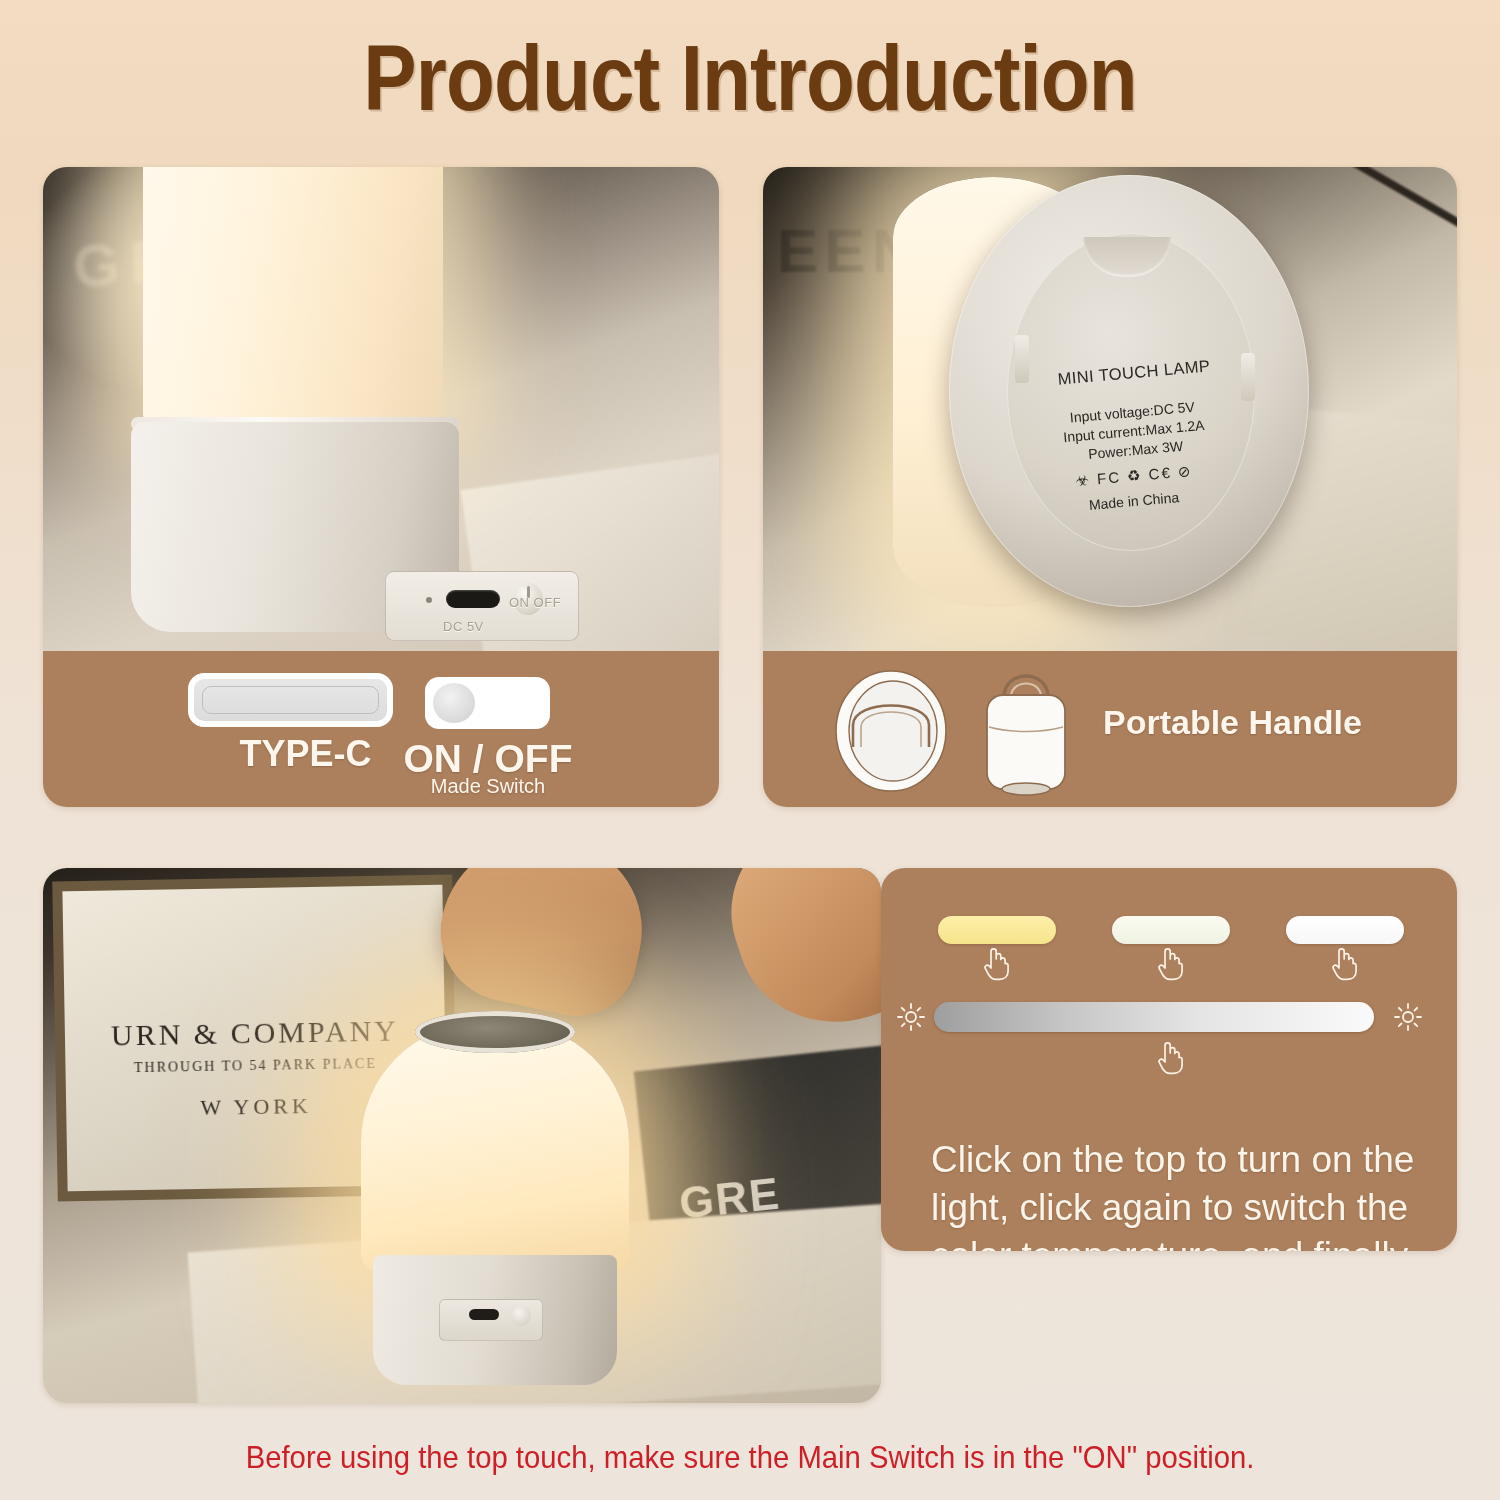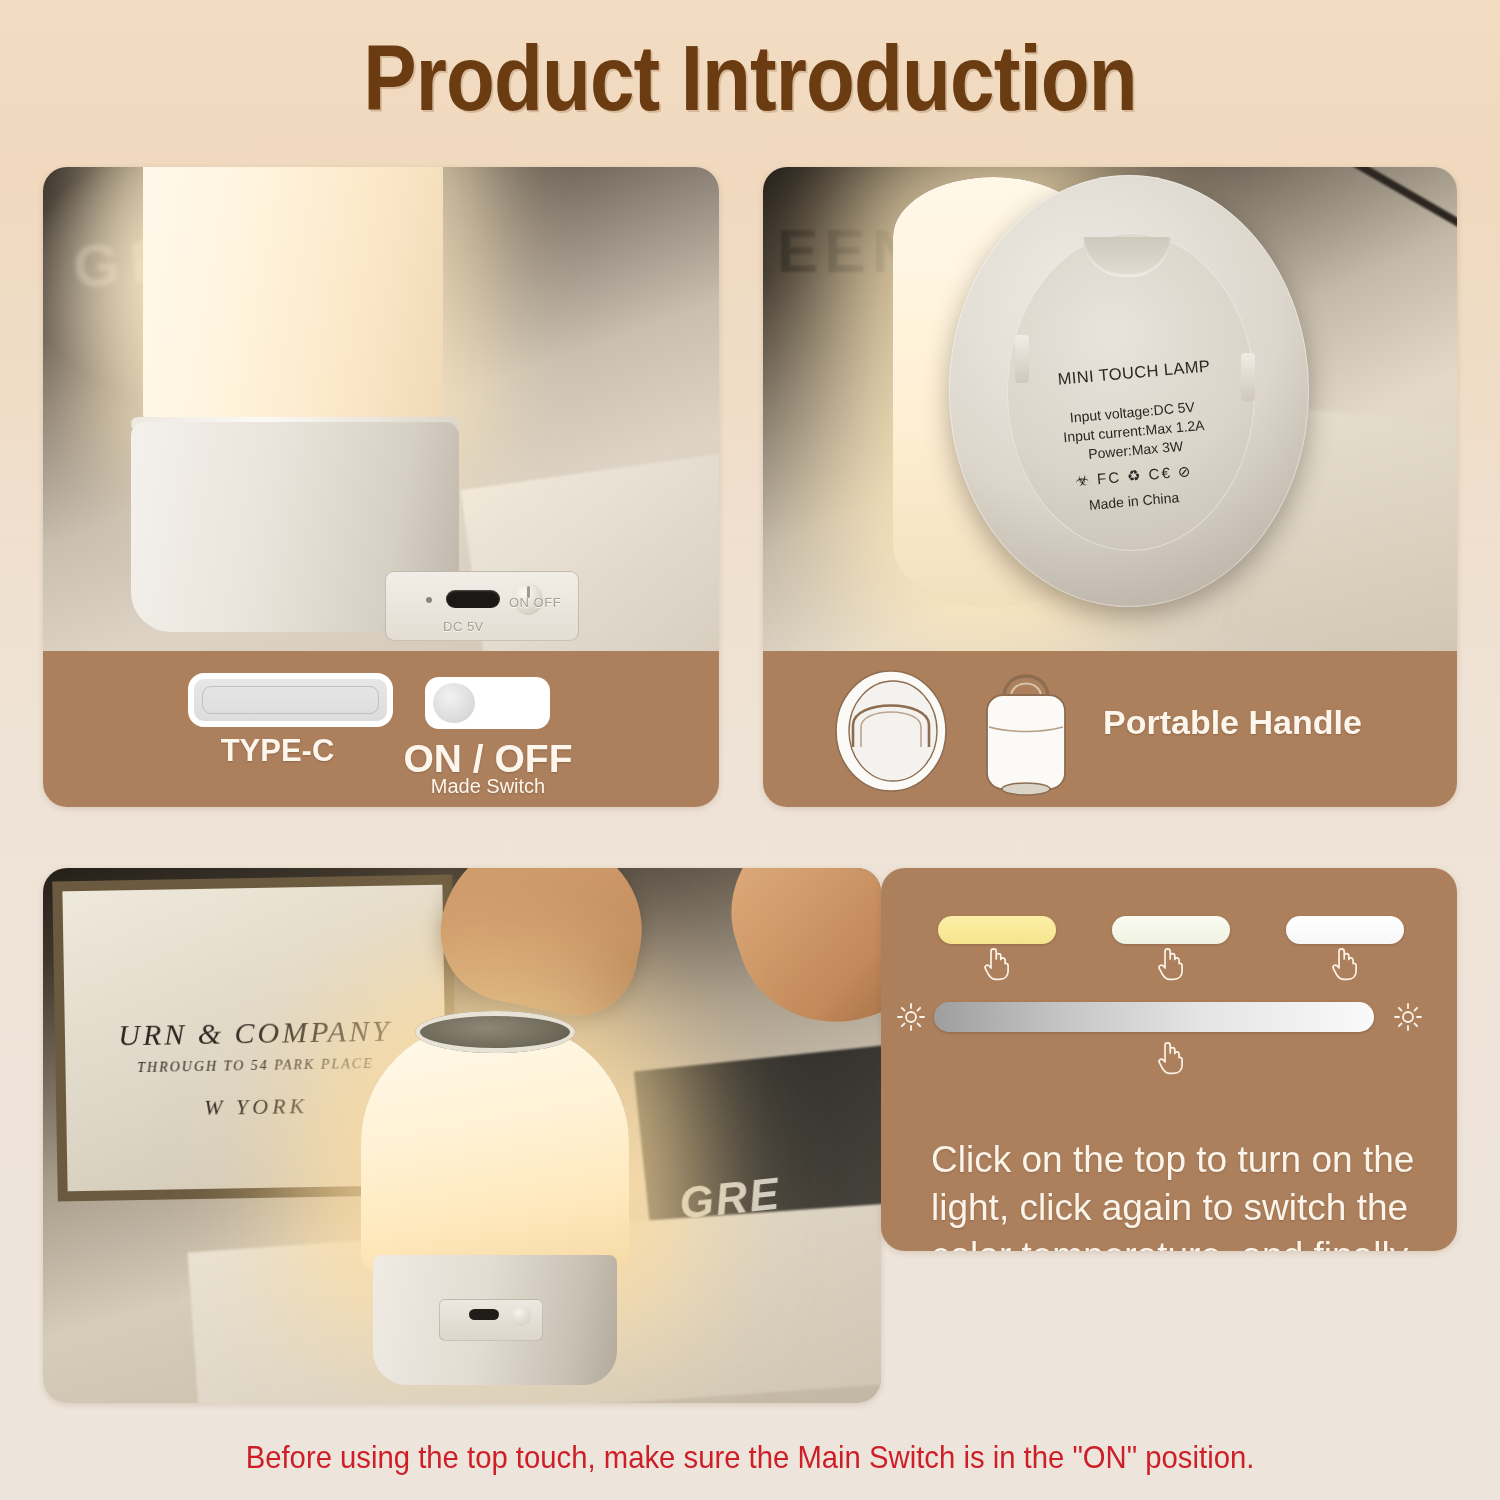--- a/index.html
+++ b/index.html
@@ -16,21 +16,21 @@
     font-size:93px;line-height:1;font-weight:bold;
     color:#6B3C12;letter-spacing:-1px;
     transform:scaleX(.86);
     text-shadow:2px 2px 0 rgba(120,70,25,.22);
   }
   
   .panel{position:absolute;border-radius:24px;overflow:hidden;
          box-shadow:0 2px 6px rgba(120,85,55,.18);}
   #panel-tl{left:43px;top:167px;width:676px;height:640px;}
   #panel-tr{left:763px;top:167px;width:694px;height:640px;}
-  #panel-bl{left:43px;top:868px;width:838px;height:535px;font-style:italic;}
+  #panel-bl{left:43px;top:868px;width:838px;height:535px;}
   #panel-br{left:881px;top:868px;width:576px;height:383px;background:#AD805D;}
 
   .photo{position:absolute;left:0;top:0;right:0;overflow:hidden;}
   .cap{position:absolute;left:0;right:0;bottom:0;background:#AD805D;}
 
   
   #photo1{height:484px;background:
       radial-gradient(ellipse 300px 200px at 28% 22%, #FFF6E4 0%, rgba(255,246,228,0) 70%),
       linear-gradient(160deg,#2a2520 0%,#4b4339 16%,#8d8276 34%,#c9bfb0 52%,#ded4c5 70%,#cfc4b4 100%);}
   .lampbody1{position:absolute;left:100px;top:-40px;width:300px;height:305px;
@@ -103,21 +103,21 @@
       border:6px solid #FFFFFF;border-radius:16px;
       background:linear-gradient(180deg,#E7E7E7,#DCDCDC);box-sizing:border-box;}
   .typec-inner{position:absolute;left:8px;top:7px;right:8px;bottom:7px;
       border:1px solid #BFBFBF;border-radius:9px;}
   .sw-frame{position:absolute;left:382px;top:26px;width:125px;height:52px;
       background:#FFFFFF;border-radius:14px;}
   .sw-ball{position:absolute;left:8px;top:6px;width:42px;height:40px;border-radius:50%;
       background:radial-gradient(circle at 40% 35%,#F2F2F2,#D9D9D9 70%,#CACACA);}
   .cap-lbl{position:absolute;color:#FDF6EC;font-weight:bold;text-align:center;
       text-shadow:0 1px 2px rgba(90,55,30,.35);}
-  #lbl-typec{left:132px;top:82px;width:205px;font-size:31px;}
+  #lbl-typec{left:160px;top:82px;width:205px;font-size:36px;}
   #lbl-onoff{left:340px;top:86px;width:210px;font-size:39px;}
   #lbl-main{left:340px;top:124px;width:210px;font-size:20px;font-weight:normal;}
 
   
   #cap2{height:156px;padding-left:46px;}
   .ph-icon{position:absolute;}
   #ph-top{left:68px;top:18px;width:120px;height:124px;}
   #ph-side{left:208px;top:10px;width:110px;height:136px;}
   #lbl-handle{left:340px;top:52px;width:330px;font-size:34px;text-align:left;}
 

